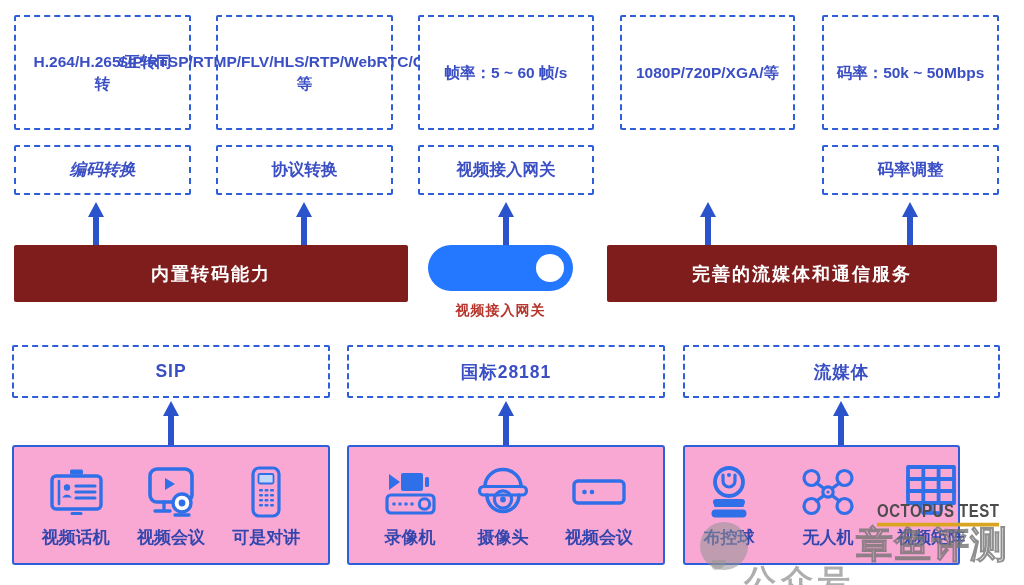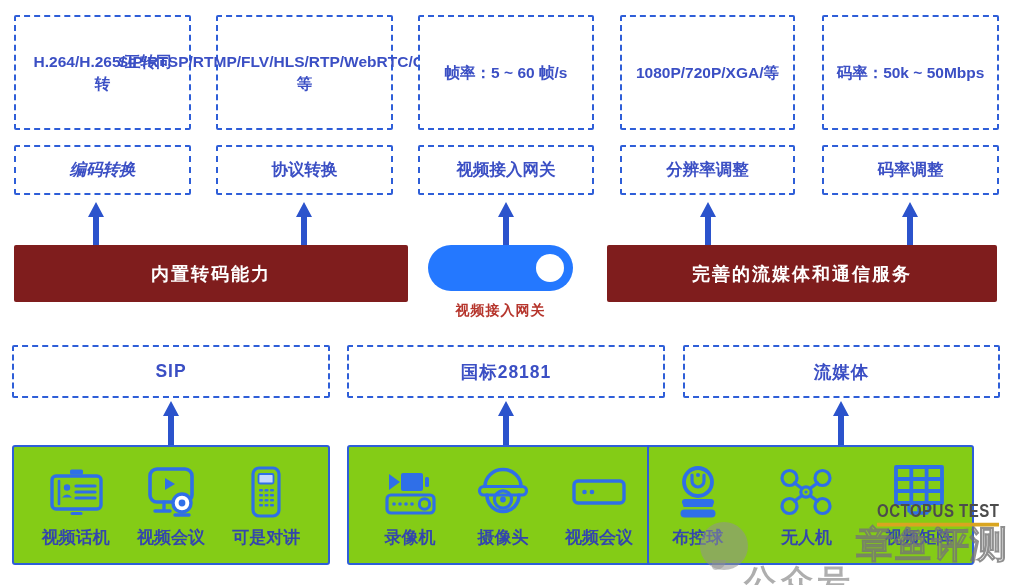--- a/index.html
+++ b/index.html
@@ -13,21 +13,21 @@
   .proto-box{top:345px;height:53px;font-size:17.5px;letter-spacing:1px;}
   .bar{position:absolute;top:245px;height:57px;background:#7f1d1d;border-radius:2px;
       display:flex;align-items:center;justify-content:center;
       color:#ffffff;font-weight:bold;font-size:18px;letter-spacing:2px;}
   .arrow{position:absolute;width:16px;}
   .toggle{position:absolute;left:428px;top:245px;width:145px;height:46px;background:#2478ff;border-radius:23px;}
   .knob{position:absolute;right:9px;top:9px;width:28px;height:28px;border-radius:50%;background:#ffffff;}
   .gateway-label{position:absolute;left:418px;top:302px;width:165px;text-align:center;
       color:#b6352c;font-weight:bold;font-size:14px;letter-spacing:1px;}
   .solid-box{position:absolute;top:445px;height:120px;box-sizing:border-box;border:2.5px solid #2e5ed8;
-      border-radius:3px;background:#84cc16;display:flex;align-items:flex-end;justify-content:space-around;
+      border-radius:3px;background:#f9a8d4;display:flex;align-items:flex-end;justify-content:space-around;
       padding:0 14px 14px 14px;}
   .device{display:flex;flex-direction:column;align-items:center;gap:7px;}
   .device .lbl{color:#3346ad;font-weight:bold;font-size:17px;white-space:nowrap;}
   .icon-wrap{height:58px;display:flex;align-items:flex-end;justify-content:center;}
   
   .wm{position:absolute;pointer-events:none;}
   .wm-circle{left:700px;top:522px;width:48px;height:48px;border-radius:50%;
       background:rgba(145,145,145,0.55);}
   .wm-tail{left:712px;top:560px;width:14px;height:10px;border-radius:0 0 10px 4px;background:rgba(145,145,145,0.5);}
   .wm-gzh{left:744px;top:524px;font-size:32px;font-weight:bold;letter-spacing:5px;
@@ -46,21 +46,20 @@
 
   <div class="dashed-box cap-detail" style="left:14px;width:177px;">H.264/H.265/互转同转</div>
   <div class="dashed-box cap-detail" style="left:216px;width:177px;">SIP/RTSP/RTMP/FLV/HLS/RTP/WebRTC/GB281181/等</div>
   <div class="dashed-box cap-detail" style="left:418px;width:176px;">帧率：5 ~ 60 帧/s</div>
   <div class="dashed-box cap-detail" style="left:620px;width:175px;">1080P/720P/XGA/等</div>
   <div class="dashed-box cap-detail" style="left:822px;width:177px;">码率：50k ~ 50Mbps</div>
 
   <div class="dashed-box cap-label" style="left:14px;width:177px;font-style:italic;">编码转换</div>
   <div class="dashed-box cap-label" style="left:216px;width:177px;">协议转换</div>
   <div class="dashed-box cap-label" style="left:418px;width:176px;">视频接入网关</div>
-  <div class="dashed-box cap-label" style="left:620px;width:175px;">分辨率调整</div>
   <div class="dashed-box cap-label" style="left:822px;width:177px;">码率调整</div>
 
   <div class="arrow" style="left:88px;top:202px;">
       <svg width="16" height="43">
         <polygon points="8,0 16,15 11,15 11,43 5,43 5,15 0,15" fill="#2b53cc"></polygon>
       </svg>
     </div>
   <div class="arrow" style="left:296px;top:202px;">
       <svg width="16" height="43">
         <polygon points="8,0 16,15 11,15 11,43 5,43 5,15 0,15" fill="#2b53cc"></polygon>
@@ -201,21 +200,21 @@
         <svg width="62" height="54" viewBox="0 0 62 54" fill="none" stroke="#2f6fe8" stroke-linecap="round" stroke-linejoin="round">
           <rect x="6" y="16" width="50" height="22" rx="4" stroke-width="3.4"></rect>
           <circle cx="16.5" cy="27" r="2.3" fill="#2f6fe8" stroke="none"></circle>
           <circle cx="24" cy="27" r="2.3" fill="#2f6fe8" stroke="none"></circle>
         </svg>
       </div>
       <div class="lbl">视频会议</div>
     </div>
   </div>
 
-  <div class="solid-box" style="left:647px;width:327px;gap:39px;">
+  <div class="solid-box" style="left:683px;width:277px;gap:39px;">
     <div class="device">
       <div class="icon-wrap">
         <svg width="60" height="56" viewBox="0 0 60 56" fill="none" stroke="#2f6fe8" stroke-linecap="round" stroke-linejoin="round">
           <circle cx="30" cy="19" r="14" stroke-width="3.8"></circle>
           <path d="M24,12 v6 a6,6 0 0 0 12,0 v-6" stroke-width="3.2"></path>
           <circle cx="30" cy="12" r="2" fill="#2f6fe8" stroke="none"></circle>
           <path d="M17,36 h26 a3,3 0 0 1 3,3.6 l-1.6,4.4 h-28.8 l-1.6,-4.4 a3,3 0 0 1 3,-3.6 z" fill="#2f6fe8" stroke="none"></path>
           <rect x="12.5" y="46.5" width="35" height="8" rx="4" fill="#2f6fe8" stroke="none"></rect>
         </svg>
       </div>

